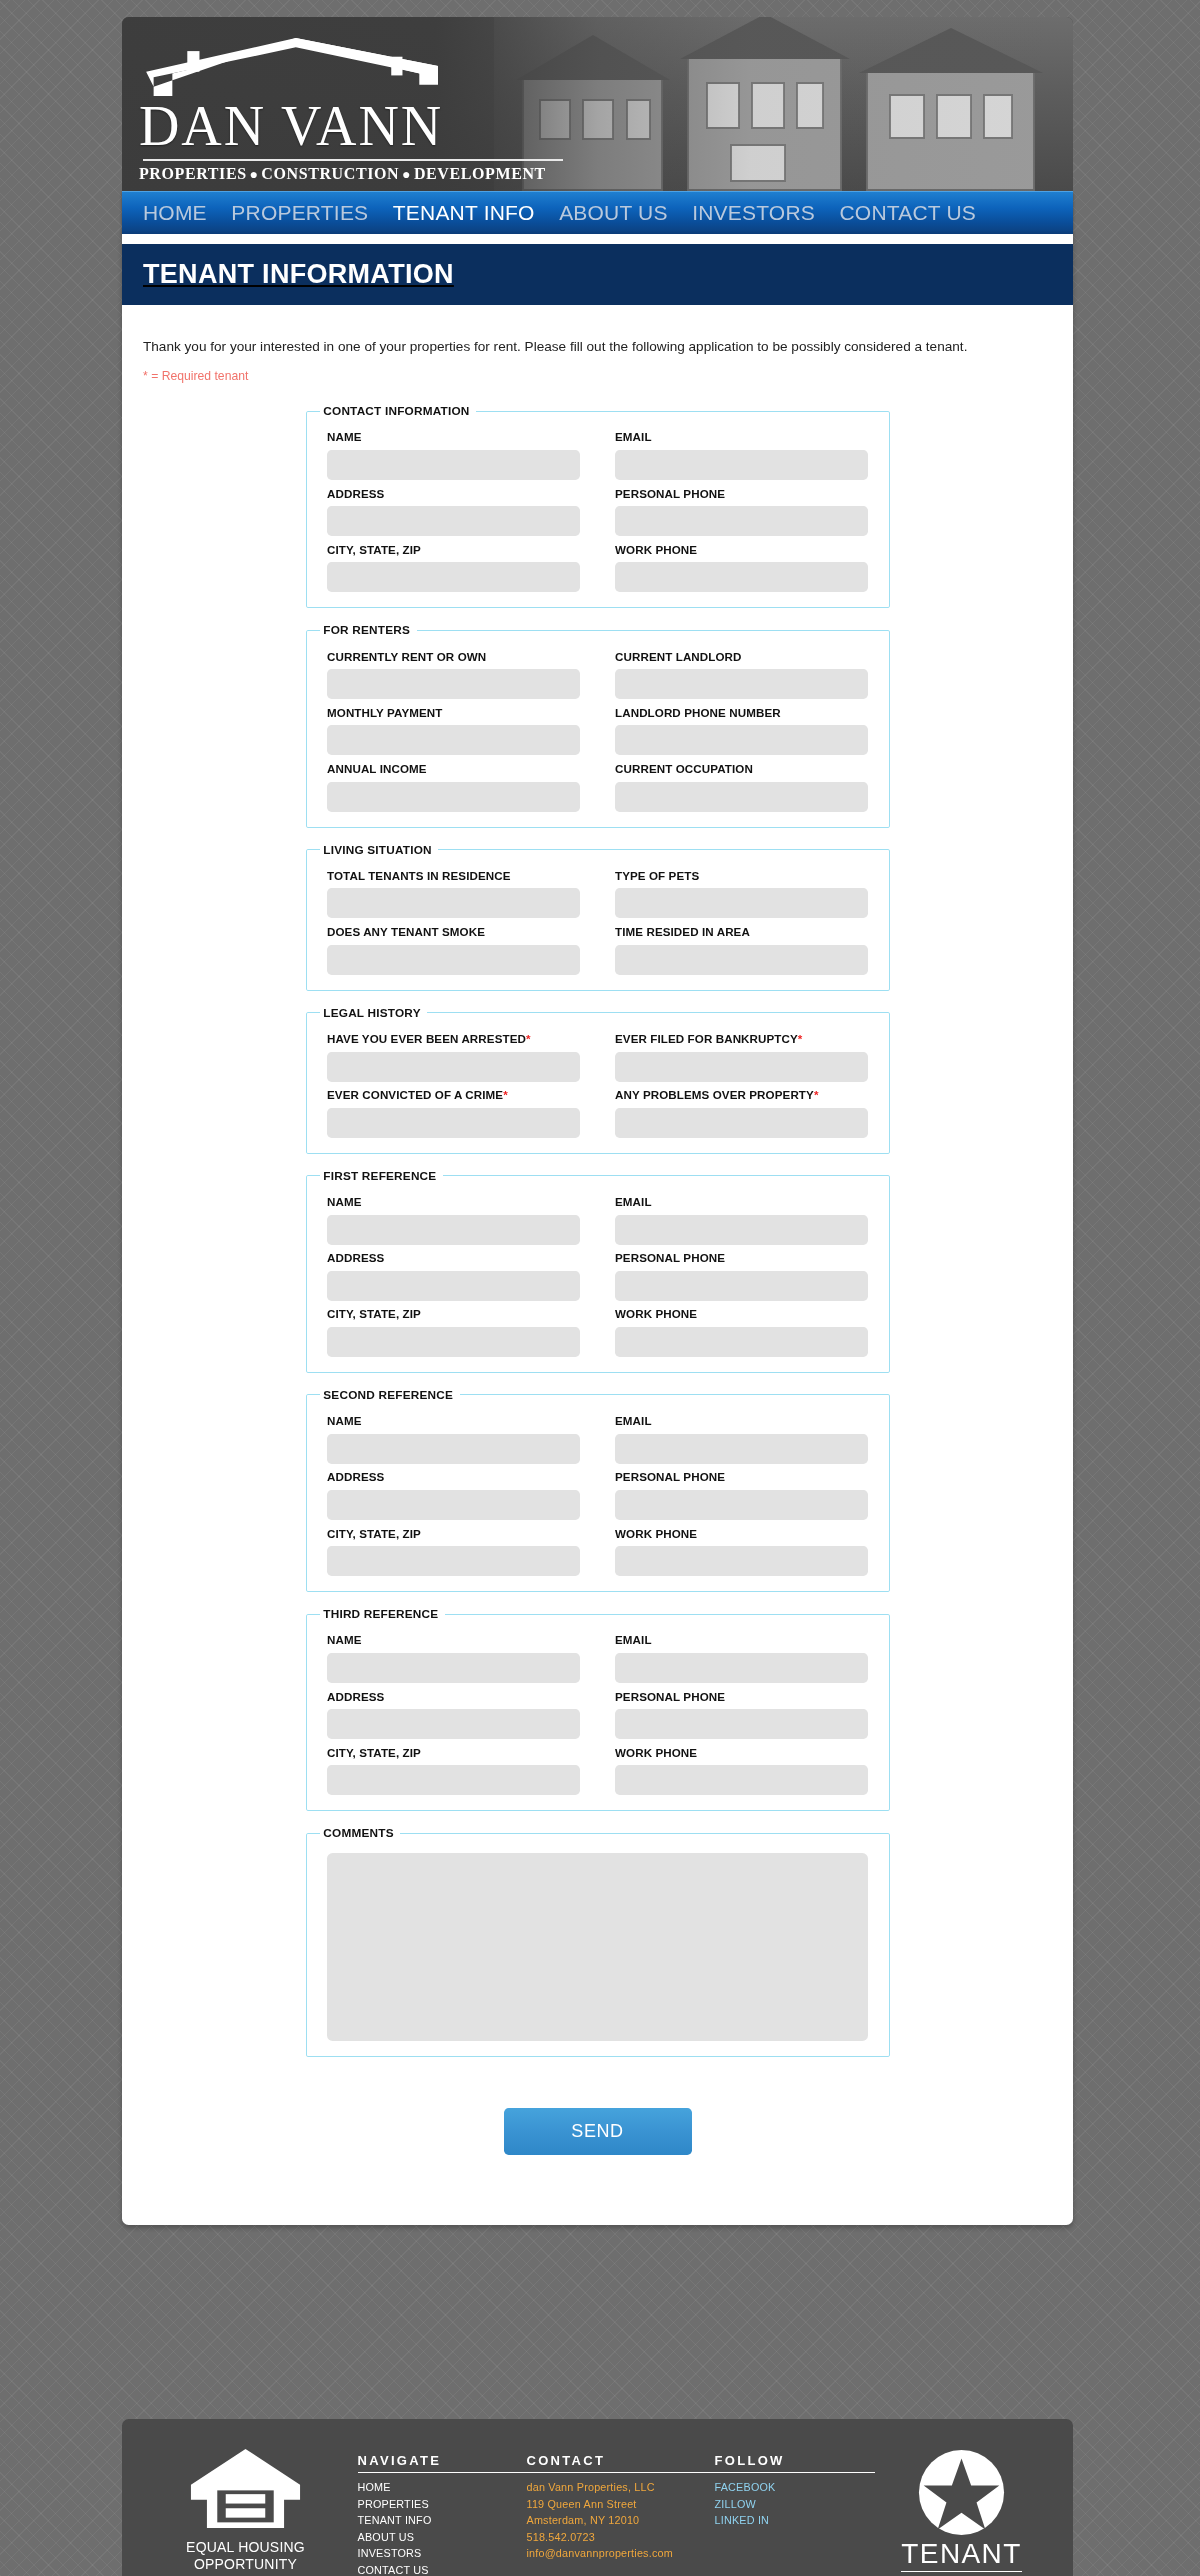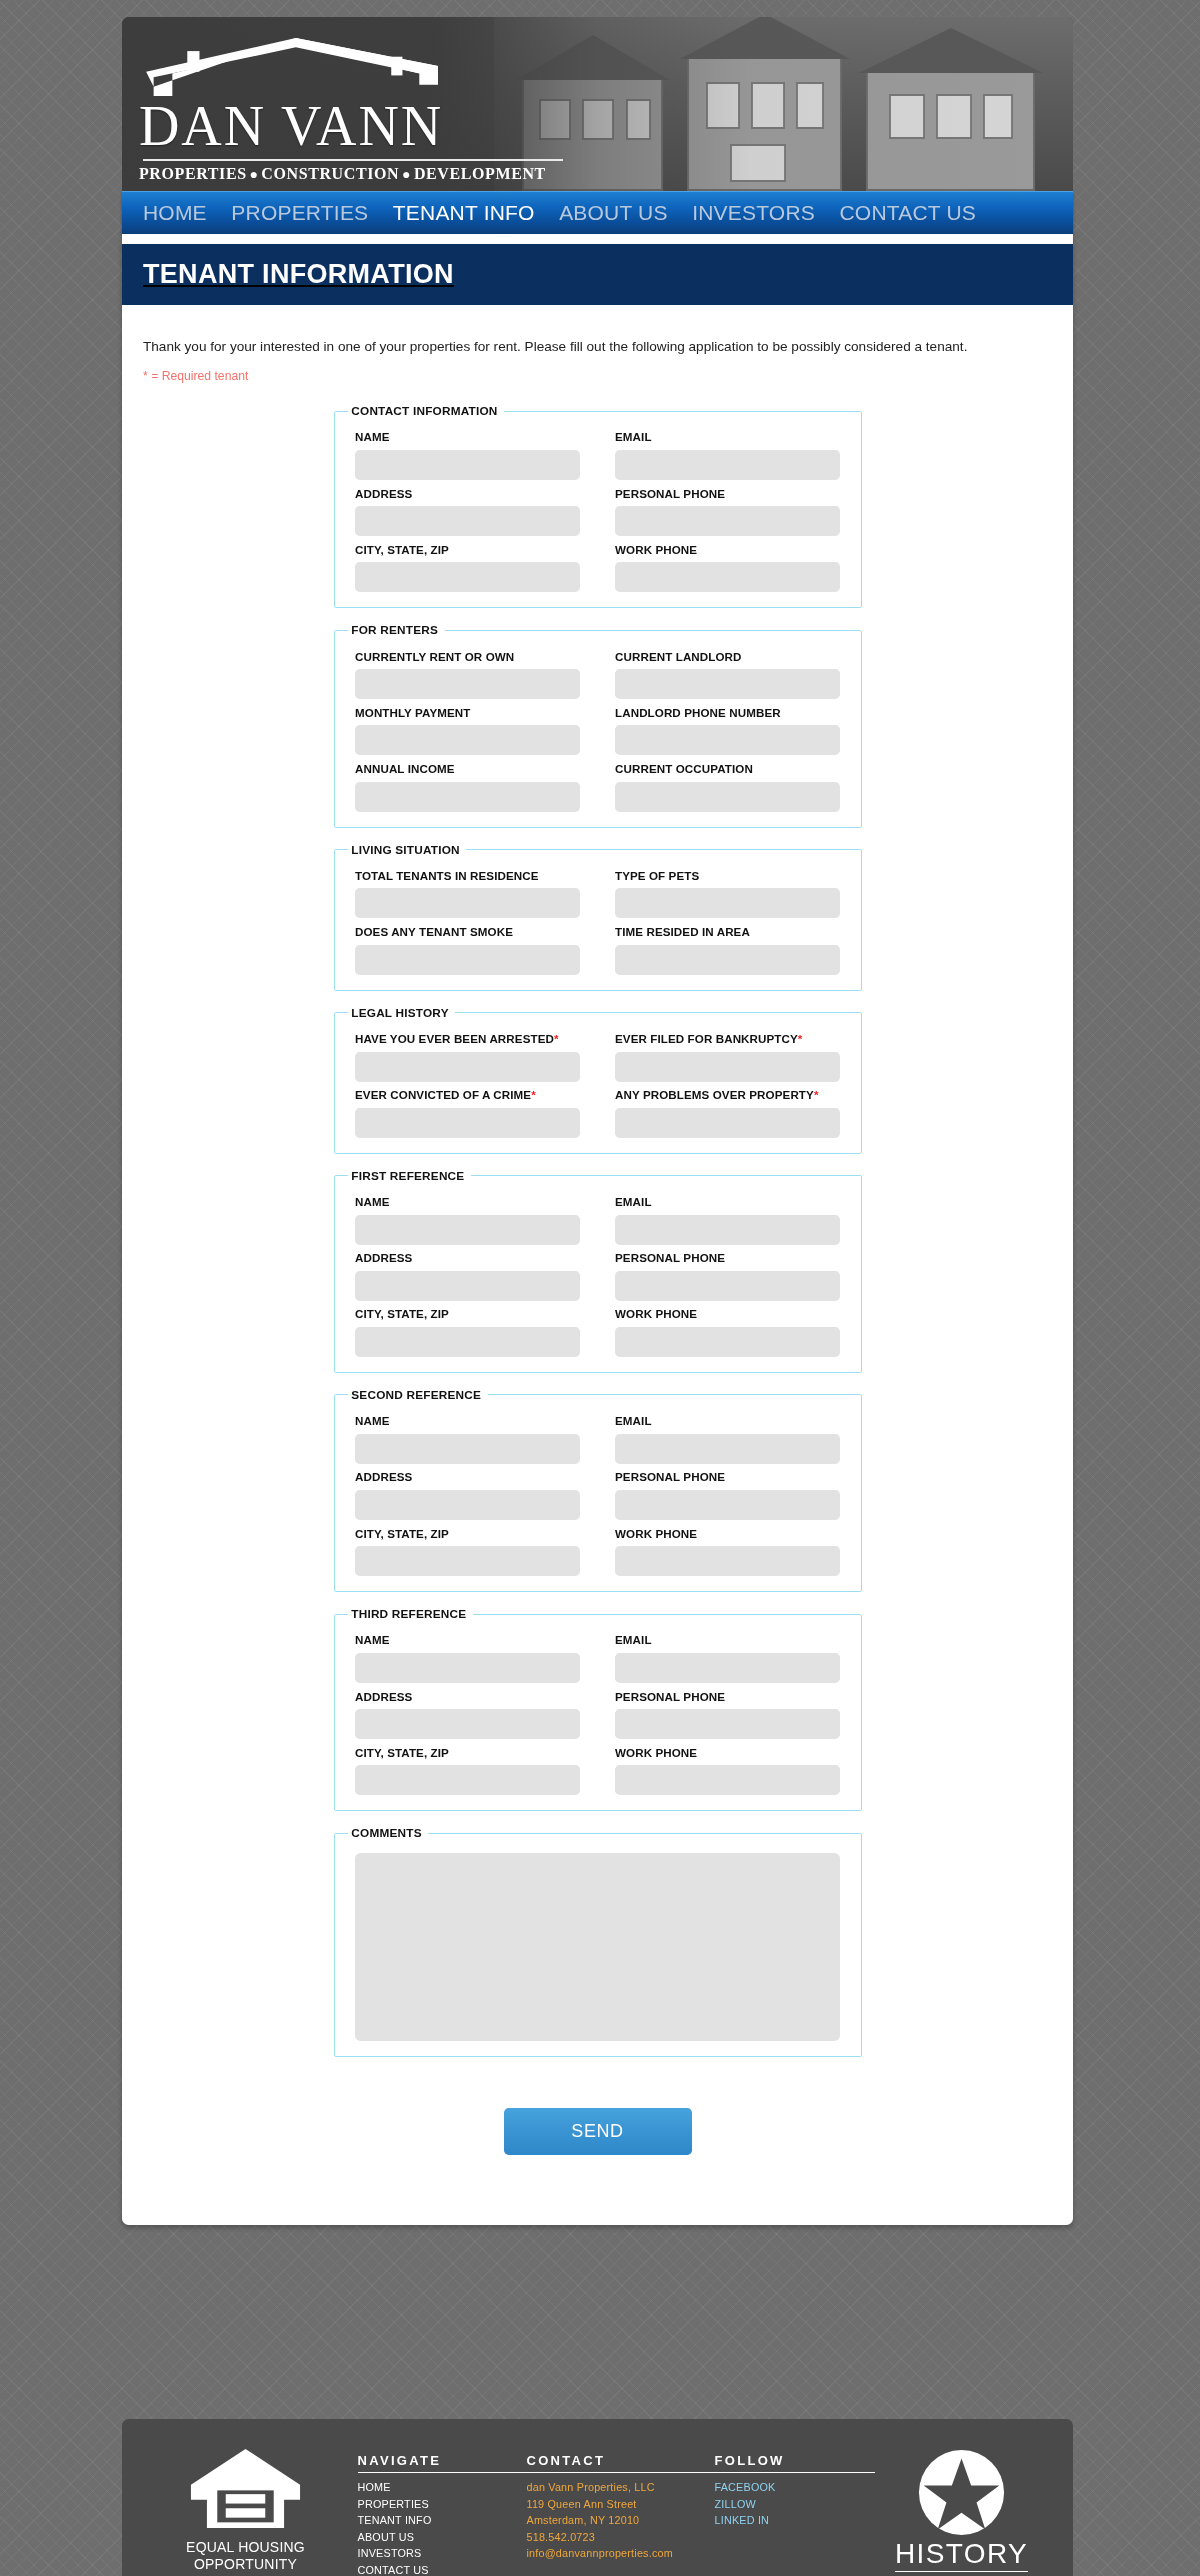--- a/index.html
+++ b/index.html
@@ -174,21 +174,21 @@
   }
 
   
   .form-wrap {
     padding: 21px 0 0 0;
     display: flex;
     flex-direction: column;
     align-items: center;
   }
   fieldset.group {
-    width: 528px;
+    width: 584px;
     border: 0.9px solid #9ddff2;
     border-radius: 1.9px;
     margin-bottom: 15px;
     padding: 3.8px 13px 15px 13px;
   }
   fieldset.group > legend {
     font-size: 11.8px;
     font-weight: 700;
     letter-spacing: 0.2px;
     color: #111;
@@ -639,17 +639,17 @@
         <li>ZILLOW</li>
         <li>LINKED IN</li>
       </ul>
   </div>
 
   <div class="veteran">
     <svg width="87" height="87" viewBox="0 0 92 92">
       <circle cx="46" cy="46" r="45" fill="#ffffff"></circle>
       <polygon fill="#4a4a4a" points="46,10 56.2,38.5 86,38.5 61.9,56.5 71.2,85 46,67.5 20.8,85 30.1,56.5 6,38.5 35.8,38.5"></polygon>
     </svg>
-    <div class="veteran-word">HISTORY</div>
+    <div class="veteran-word">TENANT</div>
 
   </div>
 </div>
 
 
 </body></html>

